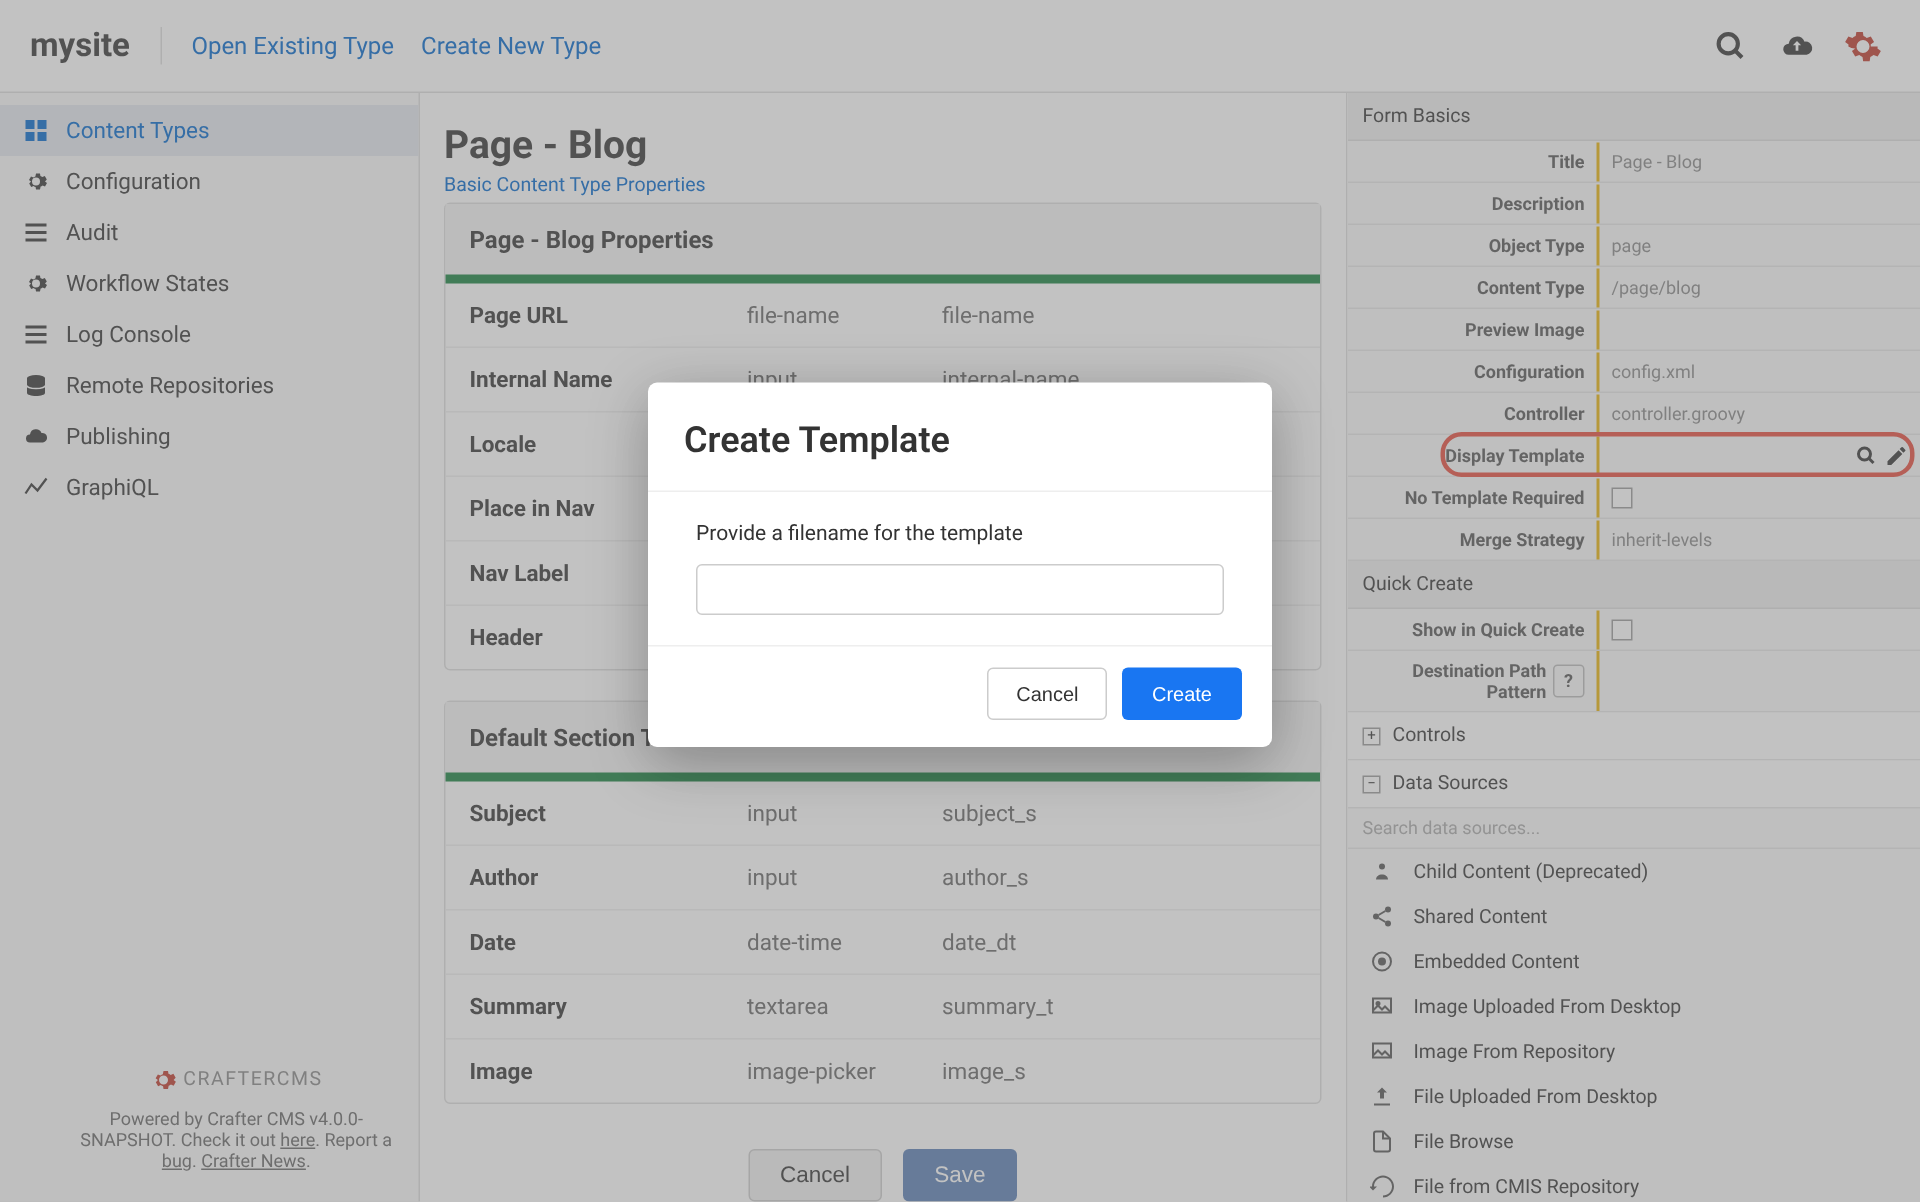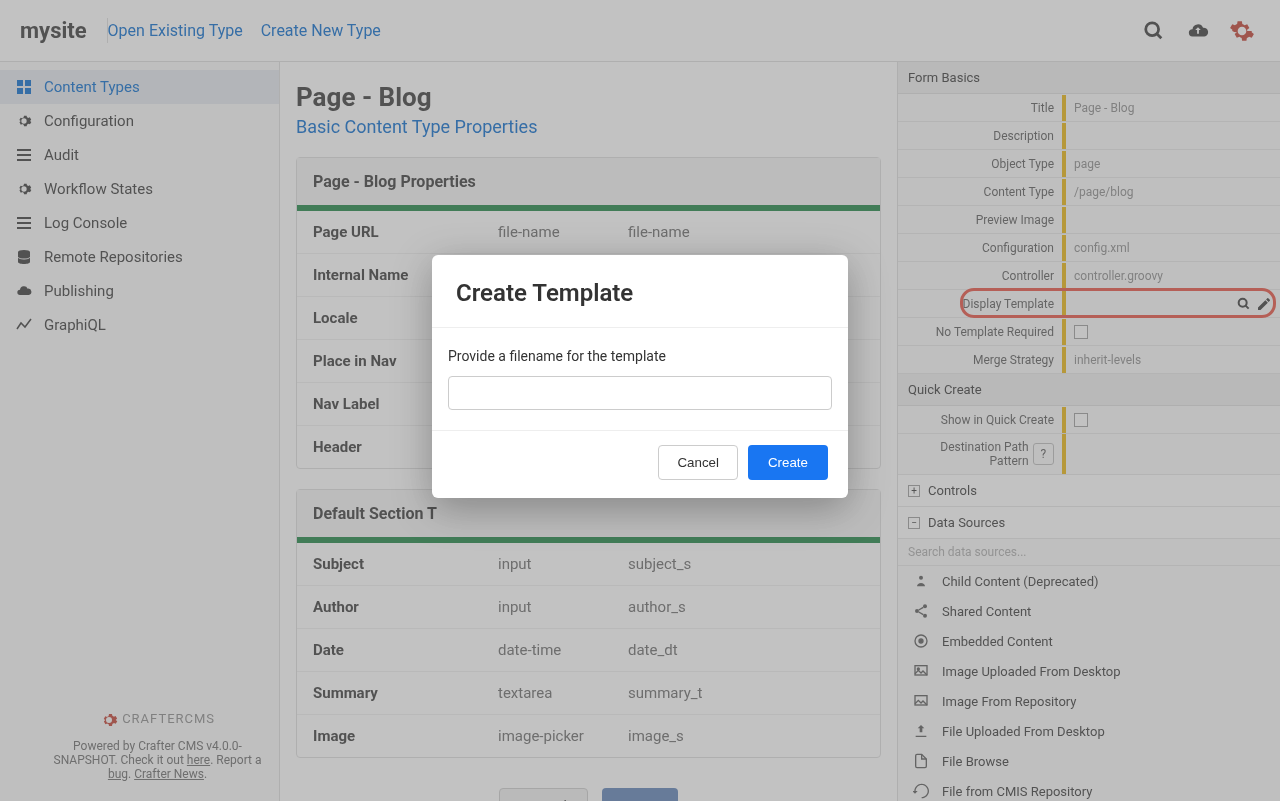--- a/index.html
+++ b/index.html
@@ -1,71 +1,71 @@
 <!DOCTYPE html>
 <html><head>
 <meta charset="utf-8">
 <style>
 * { margin: 0; padding: 0; box-sizing: border-box; }
 body { font-family: -apple-system, BlinkMacSystemFont, "Segoe UI", Roboto, sans-serif; font-size: 14px; color: #333; background: #f5f5f5; width: 1280px; height: 801px; overflow: hidden; position: relative; }
 
 .topbar { height: 62px; background: #fff; border-bottom: 1px solid #ddd; display: flex; align-items: center; padding: 0 20px; }
-.topbar .site-name { font-size: 22px; font-weight: 700; color: #333; padding-right: 20px; border-right: 1px solid #ddd; }
+.topbar .site-name { font-size: 22px; font-weight: 700; color: #333; padding-right: 20px; border-right: 1px solid #ddd; margin-right: 20px; }
 .topbar .link { color: #0066cc; font-size: 16px; margin-right: 18px; cursor: pointer; }
 .topbar .spacer { flex: 1; }
 .topbar .icon-btn { width: 36px; height: 36px; display: flex; align-items: center; justify-content: center; margin-left: 8px; cursor: pointer; color: #333; }
 .topbar .gear-red { color: #c0392b; }
 
 .layout { display: flex; height: calc(801px - 62px); }
 
 .sidebar { width: 280px; background: #fafafa; border-right: 1px solid #ddd; display: flex; flex-direction: column; }
 .sidebar .nav { flex: 1; padding-top: 8px; }
 .sidebar .nav-item { display: flex; align-items: center; padding: 8px 14px; cursor: pointer; color: #333; font-size: 15px; }
 .sidebar .nav-item.active { background: #e3e8ee; color: #0066cc; }
 .sidebar .nav-item .nav-icon { width: 20px; margin-right: 10px; display: flex; align-items: center; justify-content: center; }
 .sidebar .footer { padding: 15px 10px 20px; text-align: center; font-size: 12px; color: #666; margin-left: 36px; }
 .sidebar .footer .logo { margin-bottom: 10px; color: #888; font-size: 13px; letter-spacing: 1px; }
 .sidebar .footer a { color: #666; text-decoration: underline; }
 
 .main { flex: 1; padding: 20px 16px; overflow-y: auto; background: #fff; }
 .main h1 { font-size: 26px; font-weight: 700; color: #333; }
-.main .breadcrumb { color: #0066cc; font-size: 18px; margin-top: 4px; margin-bottom: 20px; }
+.main .breadcrumb { color: #0066cc; font-size: 13px; margin-top: 4px; margin-bottom: 4px; }
 .section { border: 1px solid #ddd; border-radius: 4px; margin-bottom: 20px; }
 .section-header { background: #f5f5f5; padding: 14px 16px; font-weight: 700; font-size: 16px; border-bottom: 6px solid #15803d; }
 .field-row { display: flex; padding: 12px 16px; border-bottom: 1px solid #eee; font-size: 15px; }
 .field-row:last-child { border-bottom: none; }
 .field-row .fld-label { width: 185px; font-weight: 700; }
 .field-row .fld-type { width: 130px; color: #666; }
 .field-row .fld-name { color: #666; }
 .bottom-actions { display: flex; justify-content: center; gap: 14px; padding: 10px 0; }
 .btn { padding: 8px 20px; border-radius: 4px; font-size: 15px; cursor: pointer; border: 1px solid transparent; }
 .btn-default { background: #f0f0f0; border-color: #ccc; color: #333; }
 .btn-primary-muted { background: #5a7fb5; color: #fff; }
 
 .rightpanel { width: 383px; background: #fafafa; border-left: 1px solid #ddd; overflow-y: auto; font-size: 13px; }
 .rp-section-title { background: #eee; padding: 8px 10px; font-size: 13px; border-bottom: 1px solid #ddd; }
 .rp-row { display: flex; border-bottom: 1px solid #e5e5e5; min-height: 28px; align-items: center; }
-.rp-row .rp-label { width: 168px; text-align: right; padding: 6px 8px 6px 4px; color: #555; font-size: 12px; border-right: 4px solid #eab308; display:flex; justify-content:flex-end; align-items:center;}
+.rp-row .rp-label { width: 168px; text-align: right; padding: 6px 8px 6px 4px; color: #555; font-size: 12px; border-right: 2px solid #eab308; display:flex; justify-content:flex-end; align-items:center;font-weight:bold;}
 .rp-row .rp-value { flex: 1; padding: 4px 8px; color: #888; font-size: 12px; display:flex; align-items:center;}
 .rp-highlight-box { border: 3px solid #e74c3c; border-radius: 14px; position: absolute; pointer-events:none; }
 .rp-value .mini-icons { margin-left: auto; display: flex; gap: 4px; color: #333; }
 .rp-checkbox { width: 14px; height: 14px; border: 1px solid #999; background: #fff; }
 .rp-help { width: 22px; height: 22px; border: 1px solid #bbb; border-radius: 3px; display: inline-flex; align-items: center; justify-content: center; font-size: 12px; margin-left: 4px; }
 .rp-collapsible { padding: 8px 10px; display: flex; align-items: center; gap: 8px; border-bottom: 1px solid #e5e5e5; cursor: pointer; background:#fff;}
 .rp-collapsible .box { width: 12px; height: 12px; border: 1px solid #999; display: inline-flex; align-items: center; justify-content: center; font-size: 10px; line-height: 1; }
 .rp-search-ds { padding: 6px 10px; color: #aaa; font-size: 12px; border-bottom: 1px solid #e5e5e5; }
 .rp-ds-item { display: flex; align-items: center; padding: 7px 10px 7px 14px; gap: 12px; cursor: pointer; }
 .rp-ds-item .ds-icon { width: 18px; display: flex; align-items: center; justify-content: center; color: #555; }
 
 
 .overlay { position: absolute; inset: 0; background: rgba(120,120,120,0.45); display: flex; align-items: flex-start; justify-content: center; padding-top: 255px; }
 .modal { width: 416px; background: #fff; border-radius: 6px; box-shadow: 0 10px 40px rgba(0,0,0,0.3); }
 .modal h2 { font-size: 24px; font-weight: 600; padding: 24px 24px 20px; }
 .modal .divider { border-top: 1px solid #eee; }
-.modal .body { padding: 20px 16px; }
+.modal .body { padding: 20px 32px; }
 .modal .body label { display: block; font-size: 14px; margin-bottom: 12px; }
 .modal .body input { width: 100%; padding: 8px 10px; border: 1px solid #ccc; border-radius: 4px; font-size: 14px; }
 .modal .footer { padding: 14px 20px 18px; display: flex; justify-content: flex-end; gap: 10px; border-top: 1px solid #eee;}
 .modal .footer .btn-cancel { background: #fff; border: 1px solid #ccc; color: #333; padding: 9px 18px; border-radius: 4px; cursor: pointer; }
 .modal .footer .btn-create { background: #1976f2; color: #fff; border: none; padding: 9px 20px; border-radius: 4px; cursor: pointer; }
 
 svg { display: block; }
 </style>
 </head>
 <body>

